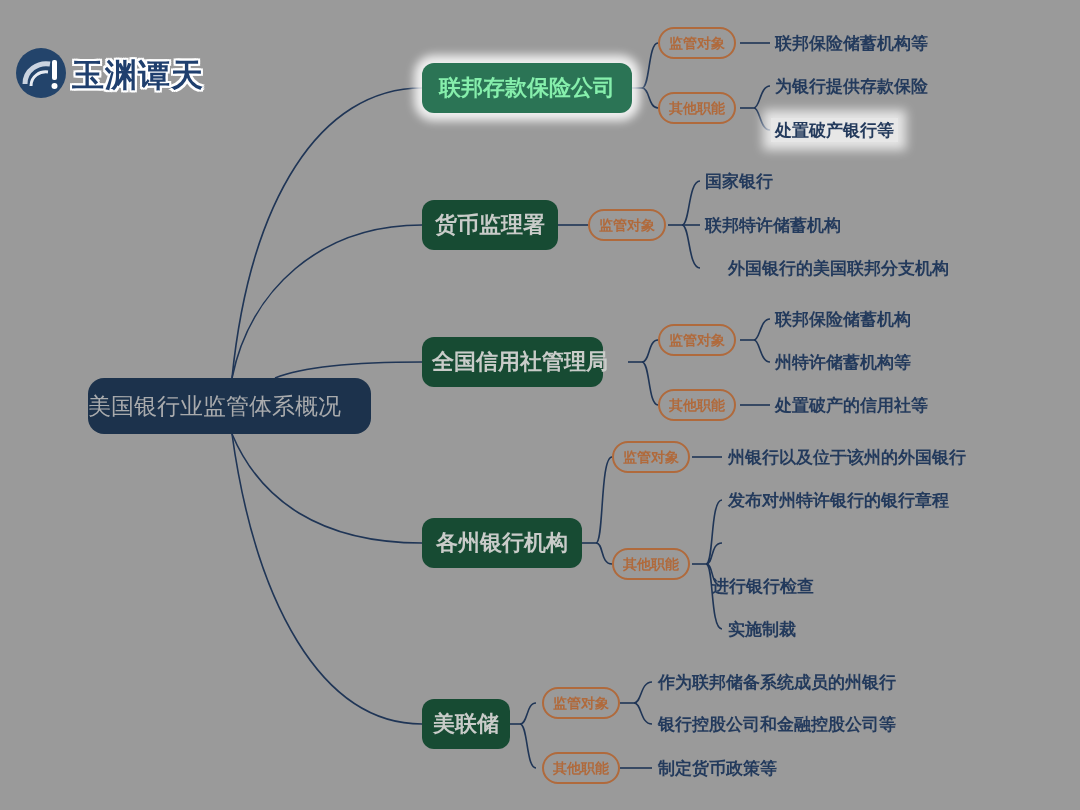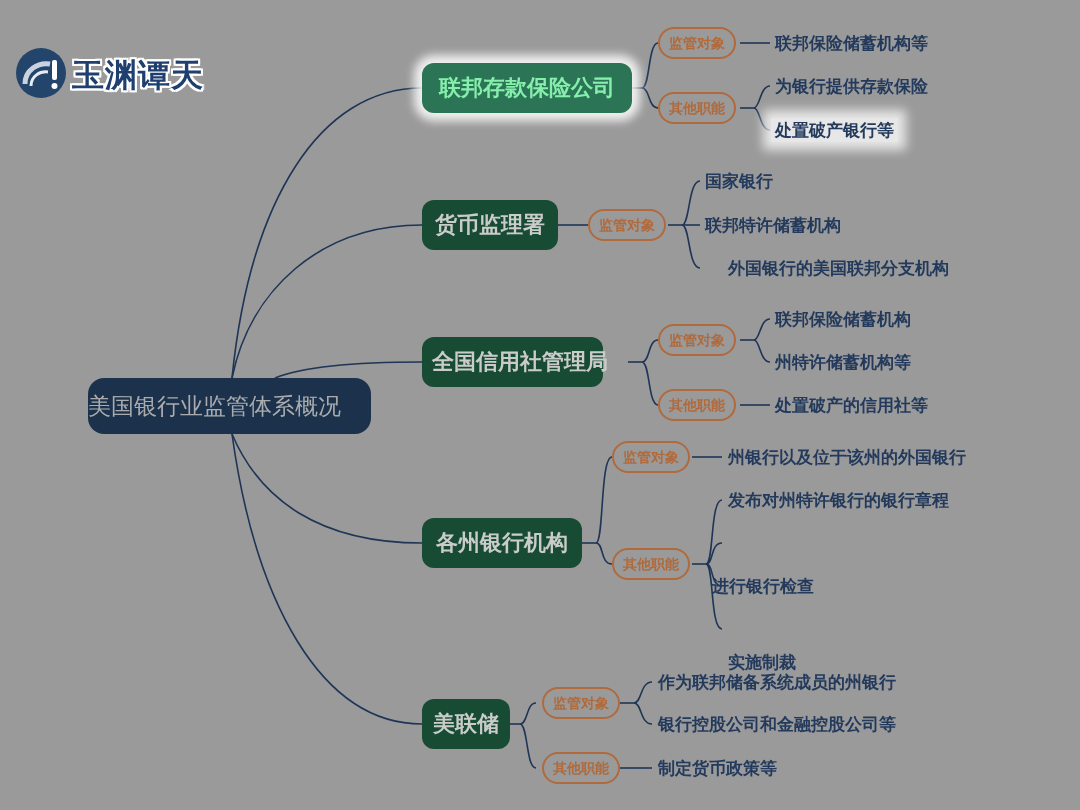--- a/index.html
+++ b/index.html
@@ -142,21 +142,21 @@
   <div class="node leaf" style="left:775px;top:350px;">州特许储蓄机构等</div>
   <div class="node tag" style="left:658px;top:389px;">其他职能</div>
   <div class="node leaf" style="left:775px;top:393px;">处置破产的信用社等</div>
 
   <div class="node main" style="left:422px;top:518px;width:160px;">各州银行机构</div>
   <div class="node tag" style="left:612px;top:441px;">监管对象</div>
   <div class="node leaf" style="left:728px;top:445px;">州银行以及位于该州的外国银行</div>
   <div class="node tag" style="left:612px;top:548px;">其他职能</div>
   <div class="node leaf" style="left:728px;top:488px;">发布对州特许银行的银行章程</div>
   <div class="node leaf" style="left:712px;top:574px;">进行银行检查</div>
-  <div class="node leaf" style="left:728px;top:650px;">实施制裁</div>
+  <div class="node leaf" style="left:728px;top:617px;">实施制裁</div>
 
   <div class="node main" style="left:422px;top:699px;width:88px;">美联储</div>
   <div class="node tag" style="left:542px;top:687px;">监管对象</div>
   <div class="node leaf" style="left:658px;top:670px;">作为联邦储备系统成员的州银行</div>
   <div class="node leaf" style="left:658px;top:712px;">银行控股公司和金融控股公司等</div>
   <div class="node tag" style="left:542px;top:752px;">其他职能</div>
   <div class="node leaf" style="left:658px;top:756px;">制定货币政策等</div>
 
 </div>
 

